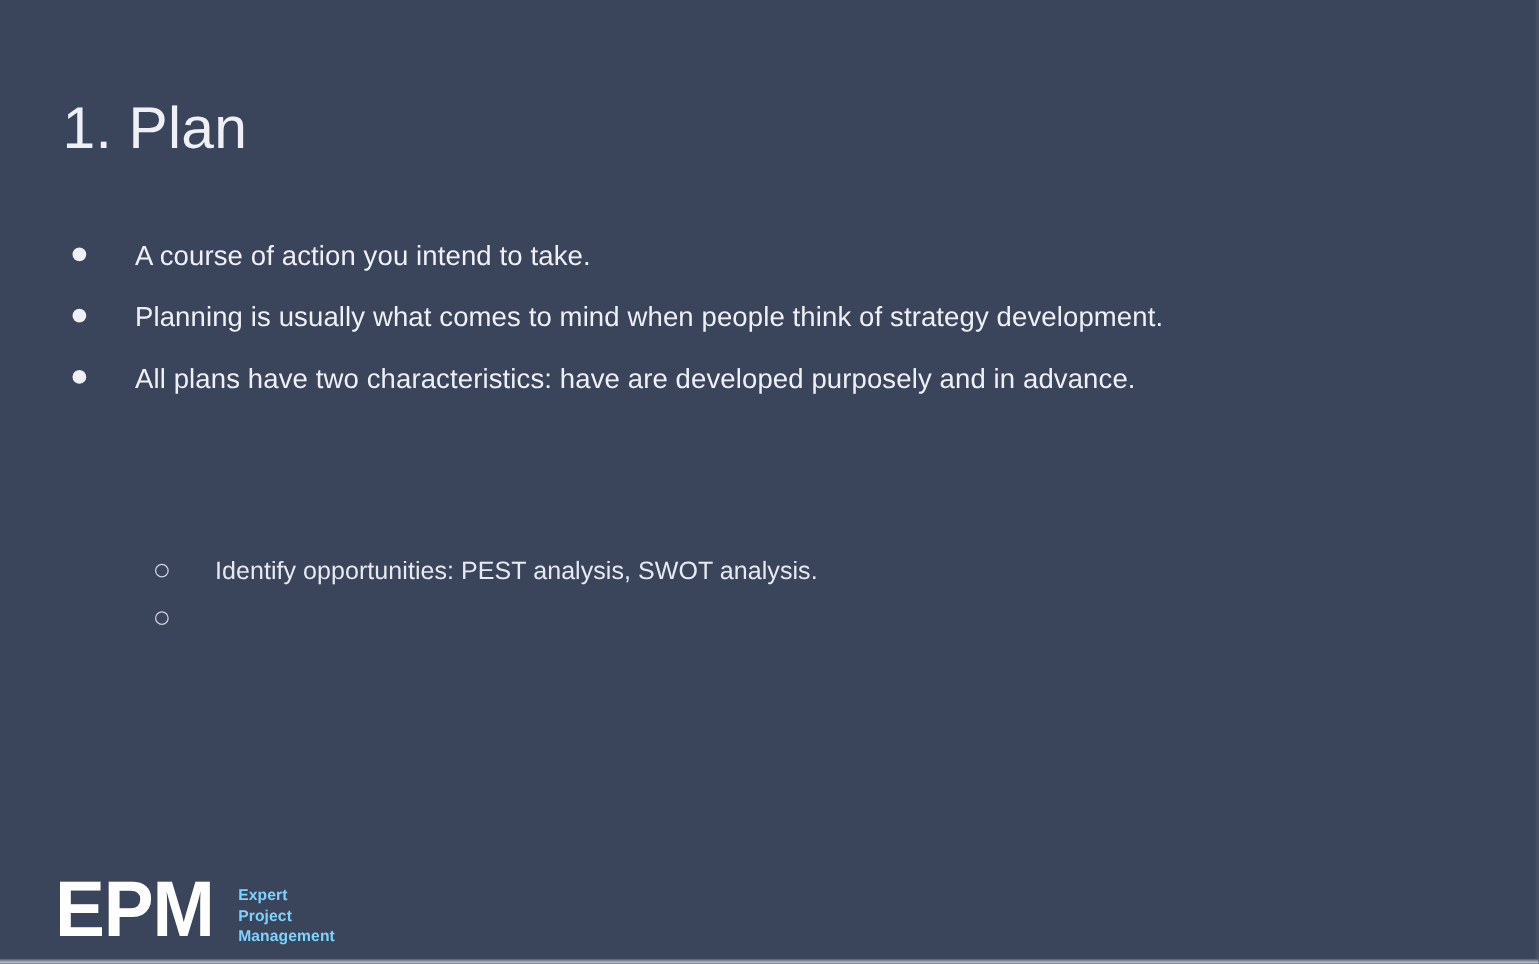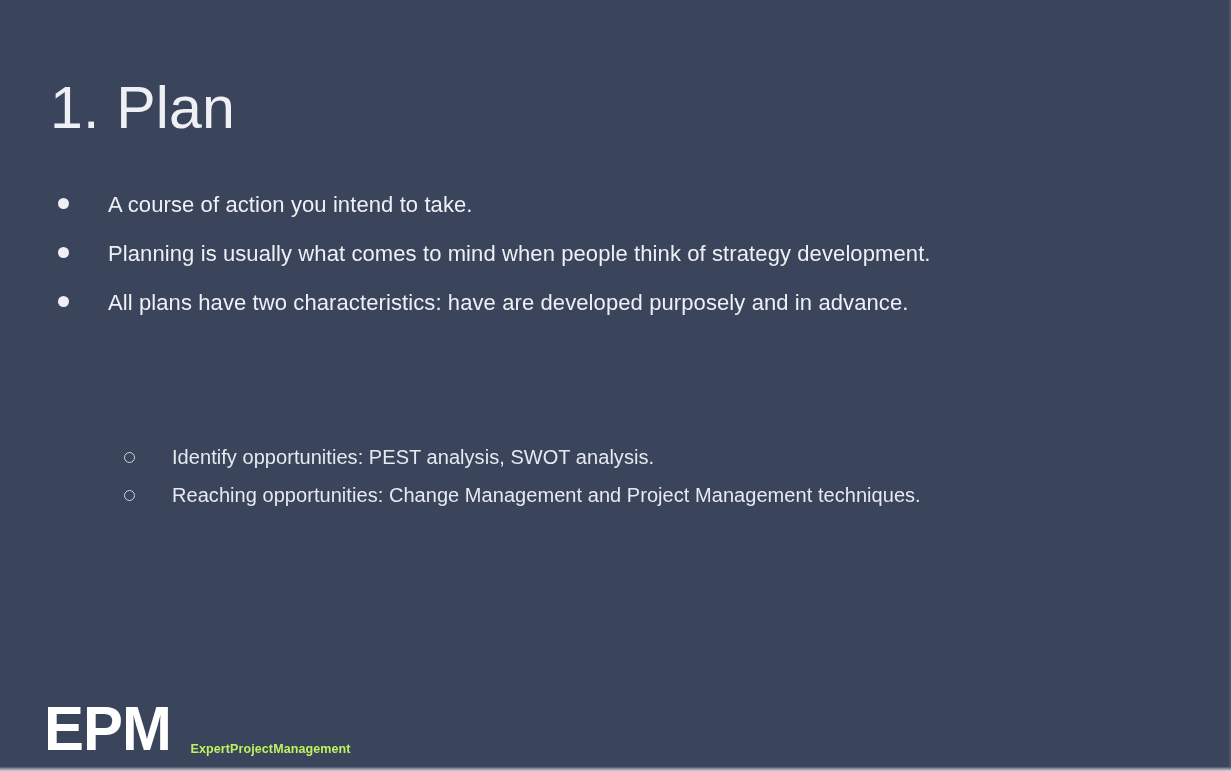--- a/index.html
+++ b/index.html
@@ -38,21 +38,21 @@
     right: 0;
     width: 3px;
     height: 771px;
     background: linear-gradient(to right, rgba(58,68,90,0) 0%, rgba(120,128,146,0.35) 100%);
   }
 
   .slide-title {
     position: absolute;
     left: 50px;
     top: 76px;
-    font-size: 59px;
+    font-size: 47px;
     font-weight: 400;
     letter-spacing: 0.2px;
     color: #eef0f5;
     line-height: 1.1;
     white-space: nowrap;
   }
 
   .body-list {
     position: absolute;
     left: 50px;
@@ -153,23 +153,23 @@
     font-weight: 700;
     color: #ffffff;
     letter-spacing: -1px;
     line-height: 0.92;
     transform: scaleX(0.95);
     transform-origin: left center;
   }
   .logo-words {
     margin-left: 13px;
     display: flex;
-    flex-direction: row;
+    flex-direction: column;
     justify-content: center;
-    color: #bef264;
+    color: #7dd3fc;
     font-size: 12.5px;
     font-weight: 700;
     line-height: 1.33;
     letter-spacing: 0.1px;
   }
 </style>
 </head>
 <body>
 
 <div class="slide">
@@ -196,21 +196,20 @@
     <div class="spacer-row"></div>
 
 
     <div class="sub-list">
       <div class="sub-row">
         <span class="bullet-mark-l2"><span class="ring"></span></span>
         <span class="bullet-text-l2">Identify opportunities: PEST analysis, SWOT analysis.</span>
       </div>
       <div class="sub-row">
         <span class="bullet-mark-l2"><span class="ring"></span></span>
-        <span class="bullet-text-l2">Reaching opportunities: Change Management and Project Management techniques.</span>
       </div>
     </div>
 
   </div>
 
   <div class="logo">
     <div class="logo-epm">EPM</div>
     <div class="logo-words">
       <span>Expert</span>
       <span>Project</span>

